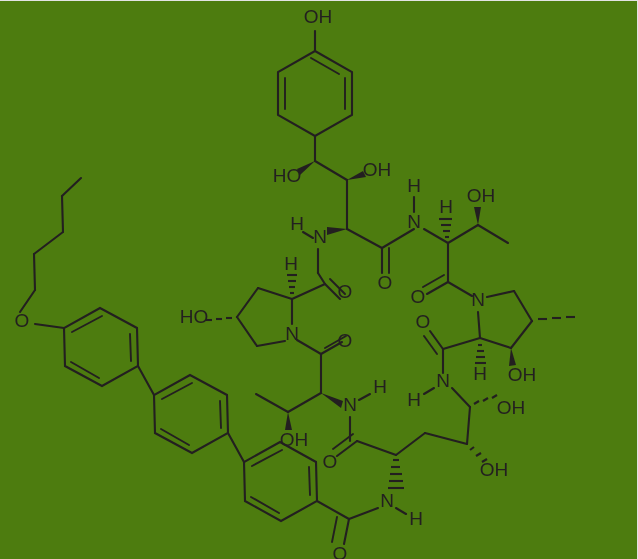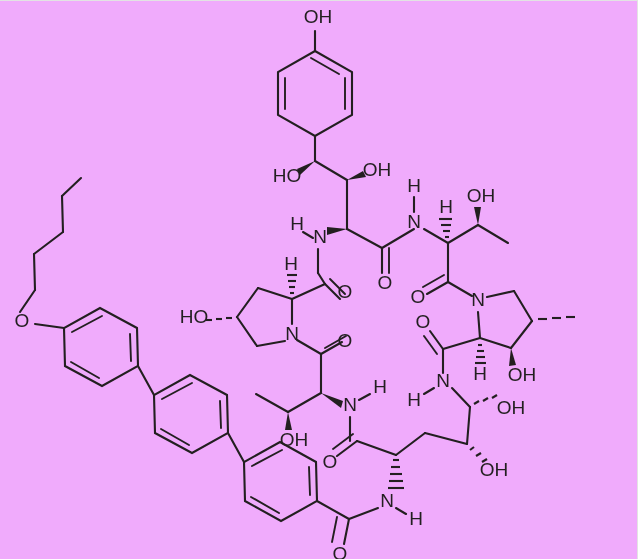--- a/index.html
+++ b/index.html
@@ -1,18 +1,18 @@
 <!DOCTYPE html>
 <html><head>
 <meta charset="utf-8">
 <style>
   html,body{margin:0;padding:0;background:#ffffff;}
   body{width:638px;height:559px;overflow:hidden;
        font-family:"Liberation Sans", sans-serif;}
-  #canvas{position:relative;width:638px;height:559px;background:#f0abfc;
+  #canvas{position:relative;width:638px;height:559px;background:#4d7c0f;
           border-top:1px solid #e3e3e3;border-right:1px solid #e3e3e3;
           box-sizing:border-box;}
   svg{display:block;}
   .bond{stroke:#231f20;stroke-width:2.1;fill:none;stroke-linecap:round;}
   .bond-inner{stroke:#231f20;stroke-width:1.9;fill:none;stroke-linecap:round;}
   .hash{stroke:#231f20;stroke-width:2.1;fill:none;stroke-linecap:butt;}
   .wedge{fill:#231f20;stroke:none;}
   .atom{font-family:"Liberation Sans", sans-serif;font-size:19px;
         fill:#231f20;text-anchor:middle;dominant-baseline:middle;}
 </style>

